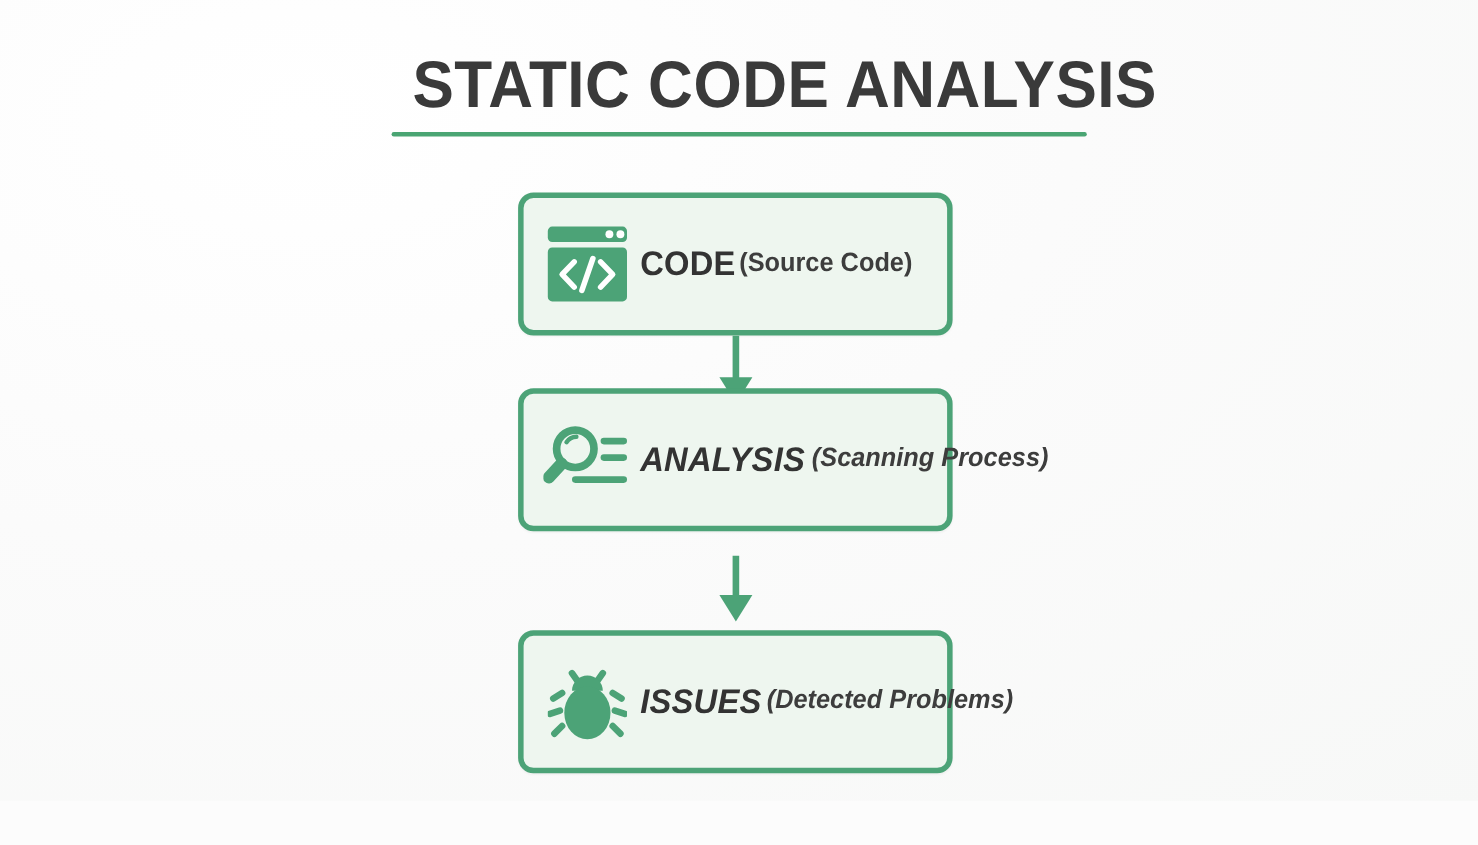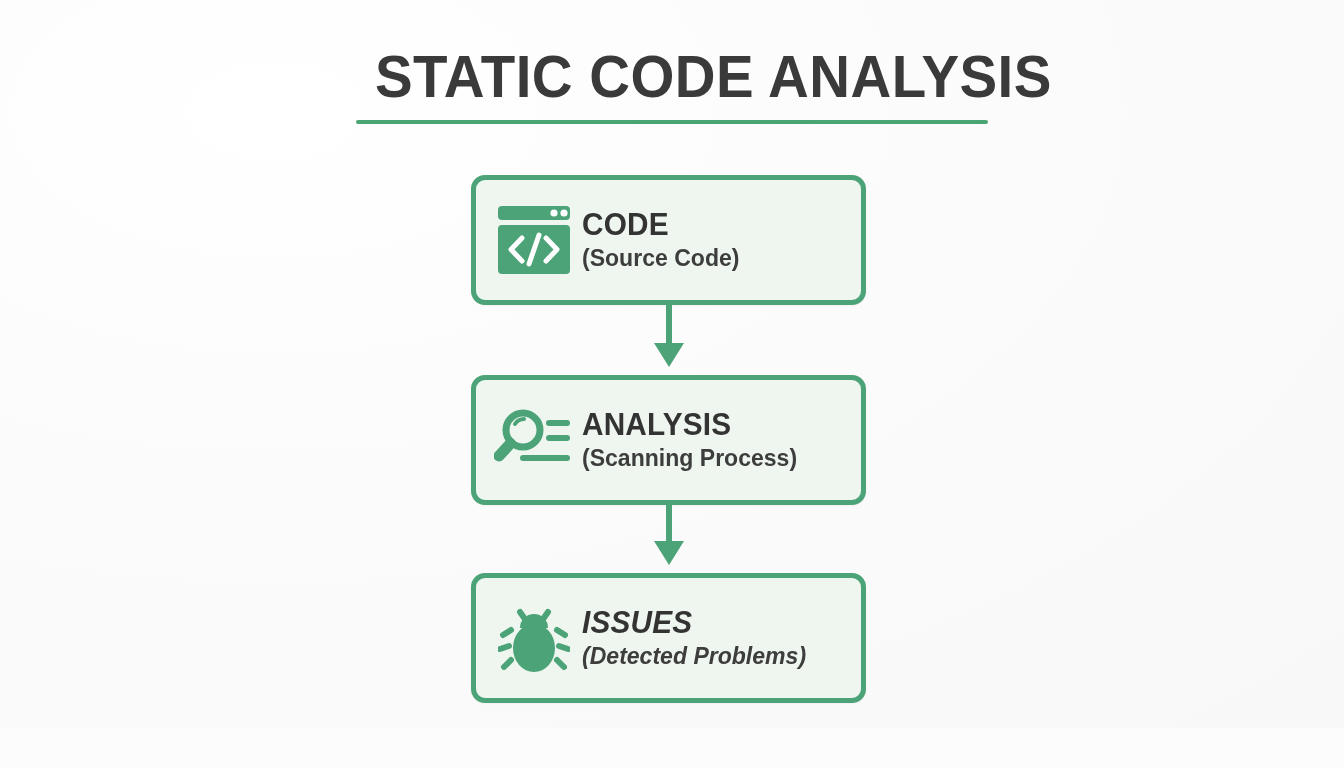--- a/index.html
+++ b/index.html
@@ -59,36 +59,36 @@
     width: 395px;
     box-sizing: border-box;
     border: 5px solid #4ca377;
     border-radius: 14px;
     background: #eef6ef;
     display: flex;
     align-items: center;
     box-shadow: 0 1px 2px rgba(0,0,0,0.04);
   }
   .node-code     { top: 175px; height: 130px; }
-  .node-analysis { top: 375px; height: 130px; }
+  .node-analysis { top: 353px; height: 130px; font-style: italic; }
   .node-issues   { top: 573px; height: 130px; font-style: italic; }
 
   .node-icon {
     width: 104px;
     min-width: 104px;
     height: 100%;
     display: flex;
     align-items: center;
     justify-content: center;
     padding-left: 12px;
     box-sizing: border-box;
   }
   .node-labels {
     display: flex;
-    flex-direction: column;
+    flex-direction: row;
     justify-content: center;
     padding-left: 2px;
   }
   .node-title {
     font-family: "Liberation Sans Narrow", "Liberation Sans", sans-serif;
     font-size: 31px;
     line-height: 34px;
     font-weight: 700;
     color: #333333;
     letter-spacing: 0.2px;

